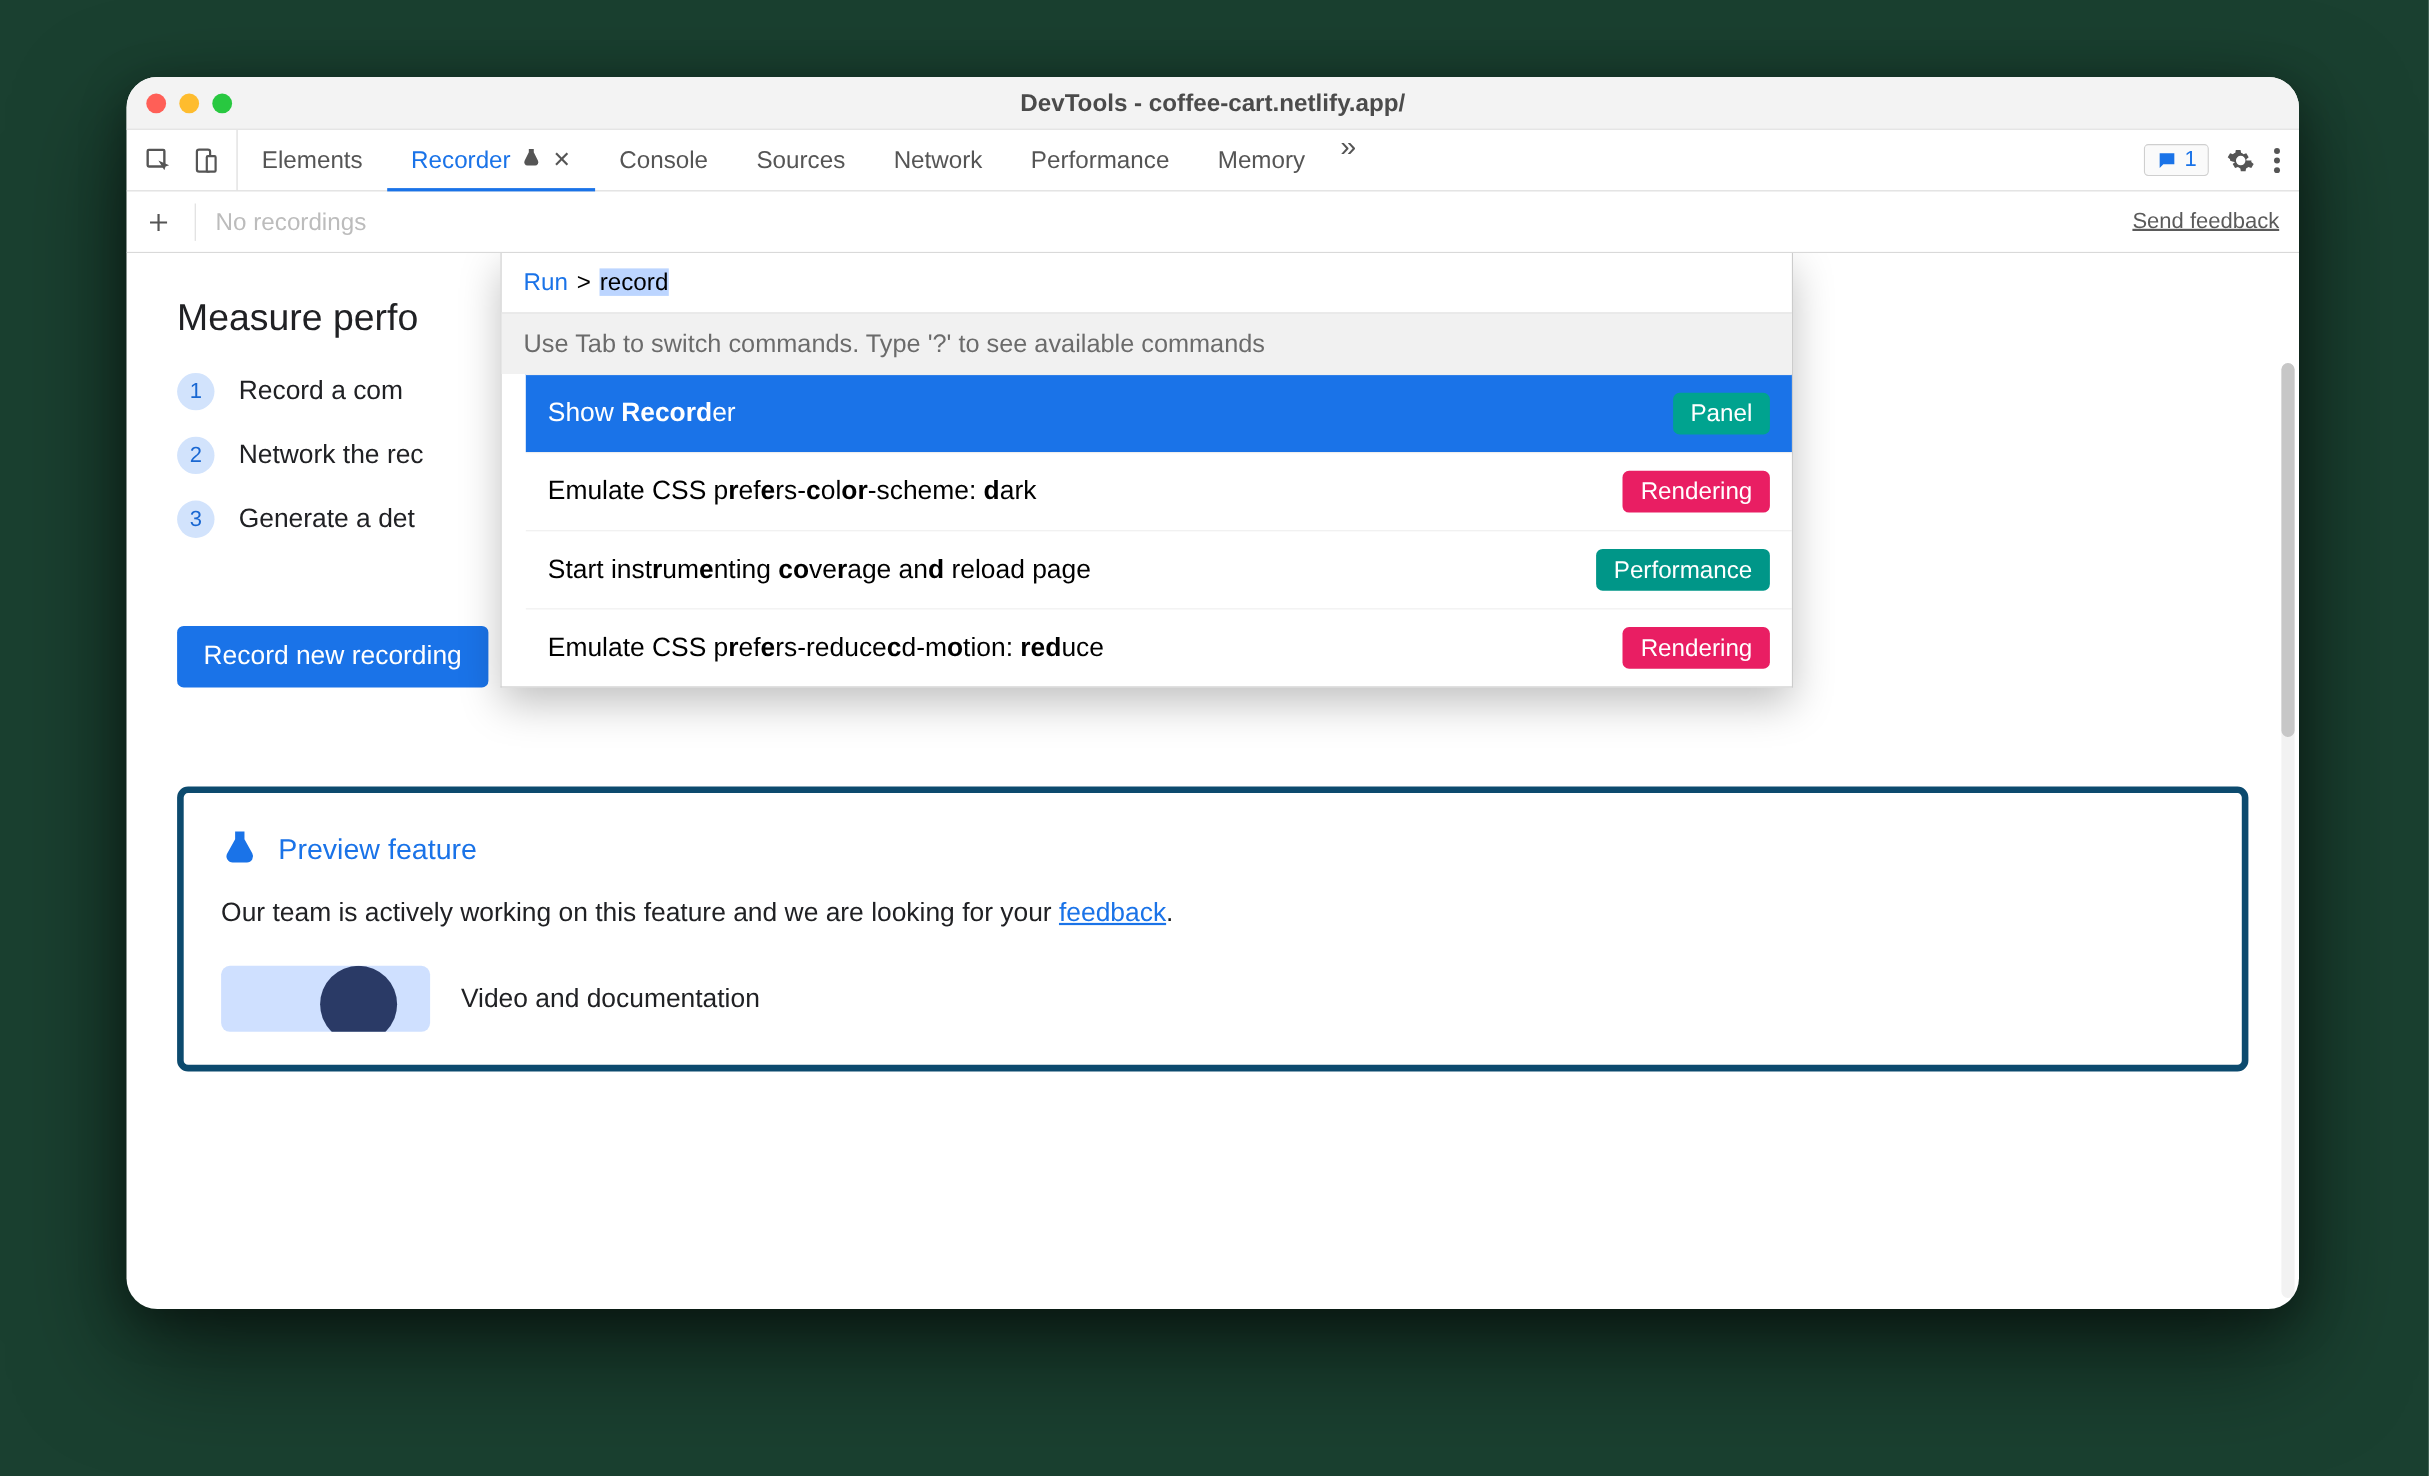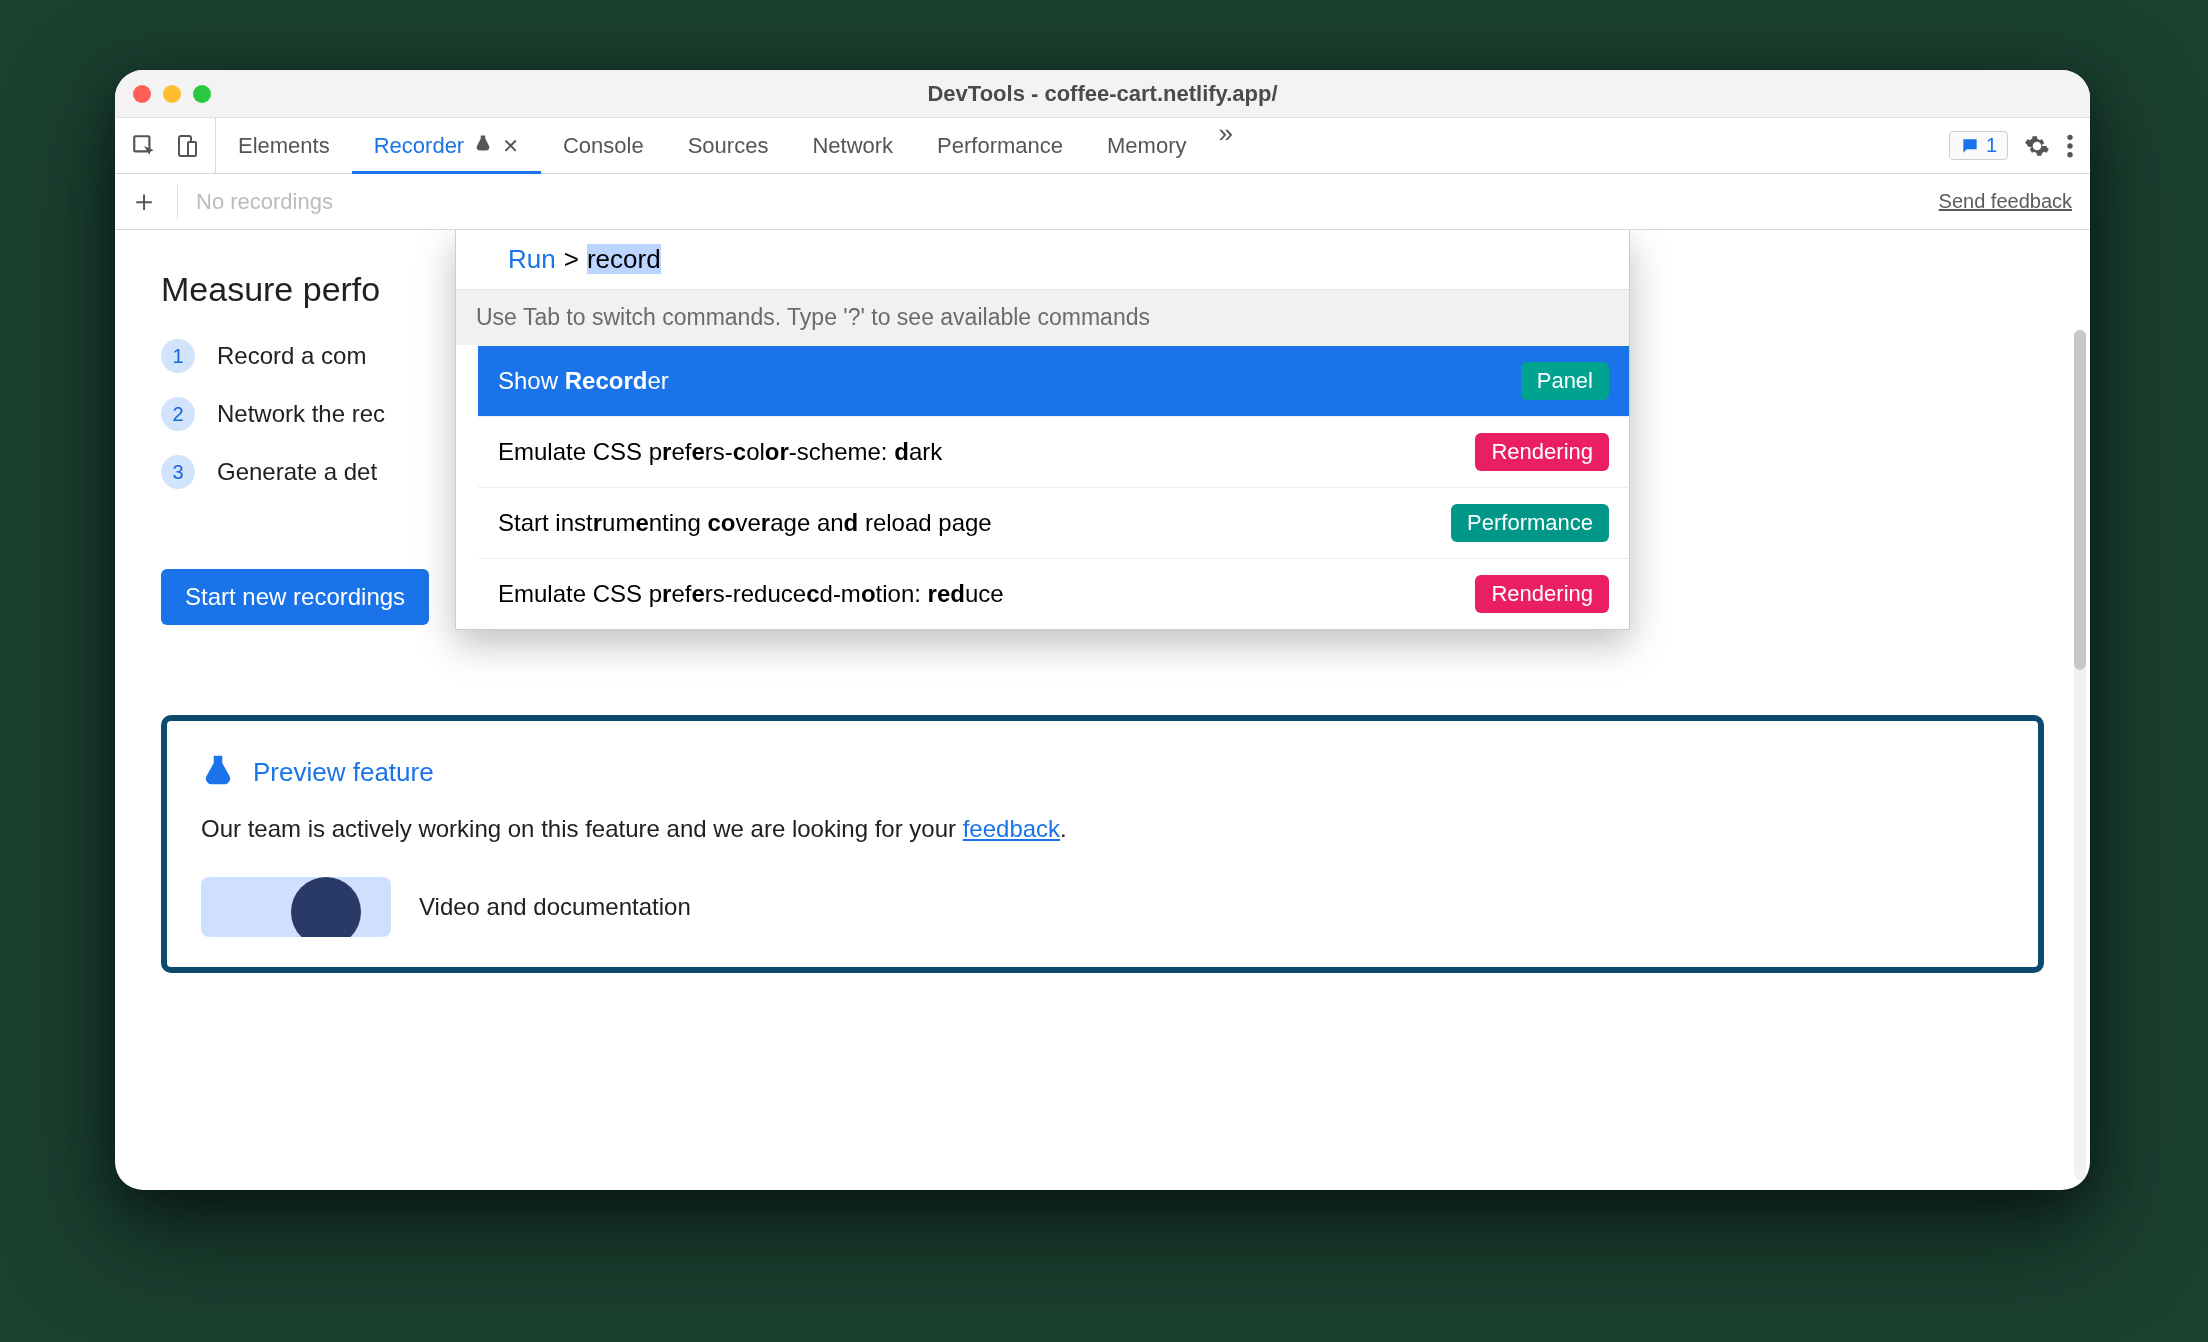--- a/index.html
+++ b/index.html
@@ -185,22 +185,22 @@
     top: 0;
     width: 1175px;
     background:#fff;
     border: 1px solid #ccc;
     border-top: none;
     box-shadow: 0 14px 36px rgba(0,0,0,0.25);
     z-index: 50;
   }
   .palette-input {
     padding: 14px 20px;
-    font-size: 26px;
-    display:flex; align-items:baseline; gap:8px;margin-left:32px;
+    font-size: 22px;
+    display:flex; align-items:baseline; gap:8px;
   }
   .palette-input .run { color:#1a73e8; }
   .palette-input .cursor-sel {
     background:#bcd5ff;
   }
   .palette-hint {
     background:#f1f1f1;
     padding: 14px 20px;
     font-size: 23px;
     color:#6b6b6b;
@@ -334,21 +334,21 @@
       <li>
           <span class="step-num">2</span>
           <span>Network the rec</span>
         </li>
       <li>
           <span class="step-num">3</span>
           <span>Generate a det</span>
         </li>
     </ol>
 
-    <button class="start-btn">Start new recordings</button>
+    <button class="start-btn">Record new recording</button>
 
     <div class="preview-card">
       <div class="preview-header">
         <span class="flask-lg">
           <svg width="34" height="38" viewBox="0 0 24 24" fill="currentColor">
               <path d="M9 2h6v5l5 9a4 4 0 0 1-3.6 6H7.6A4 4 0 0 1 4 16L9 7z"></path>
             </svg>
         </span>
         <span class="ptitle">Preview feature</span>
       </div>

